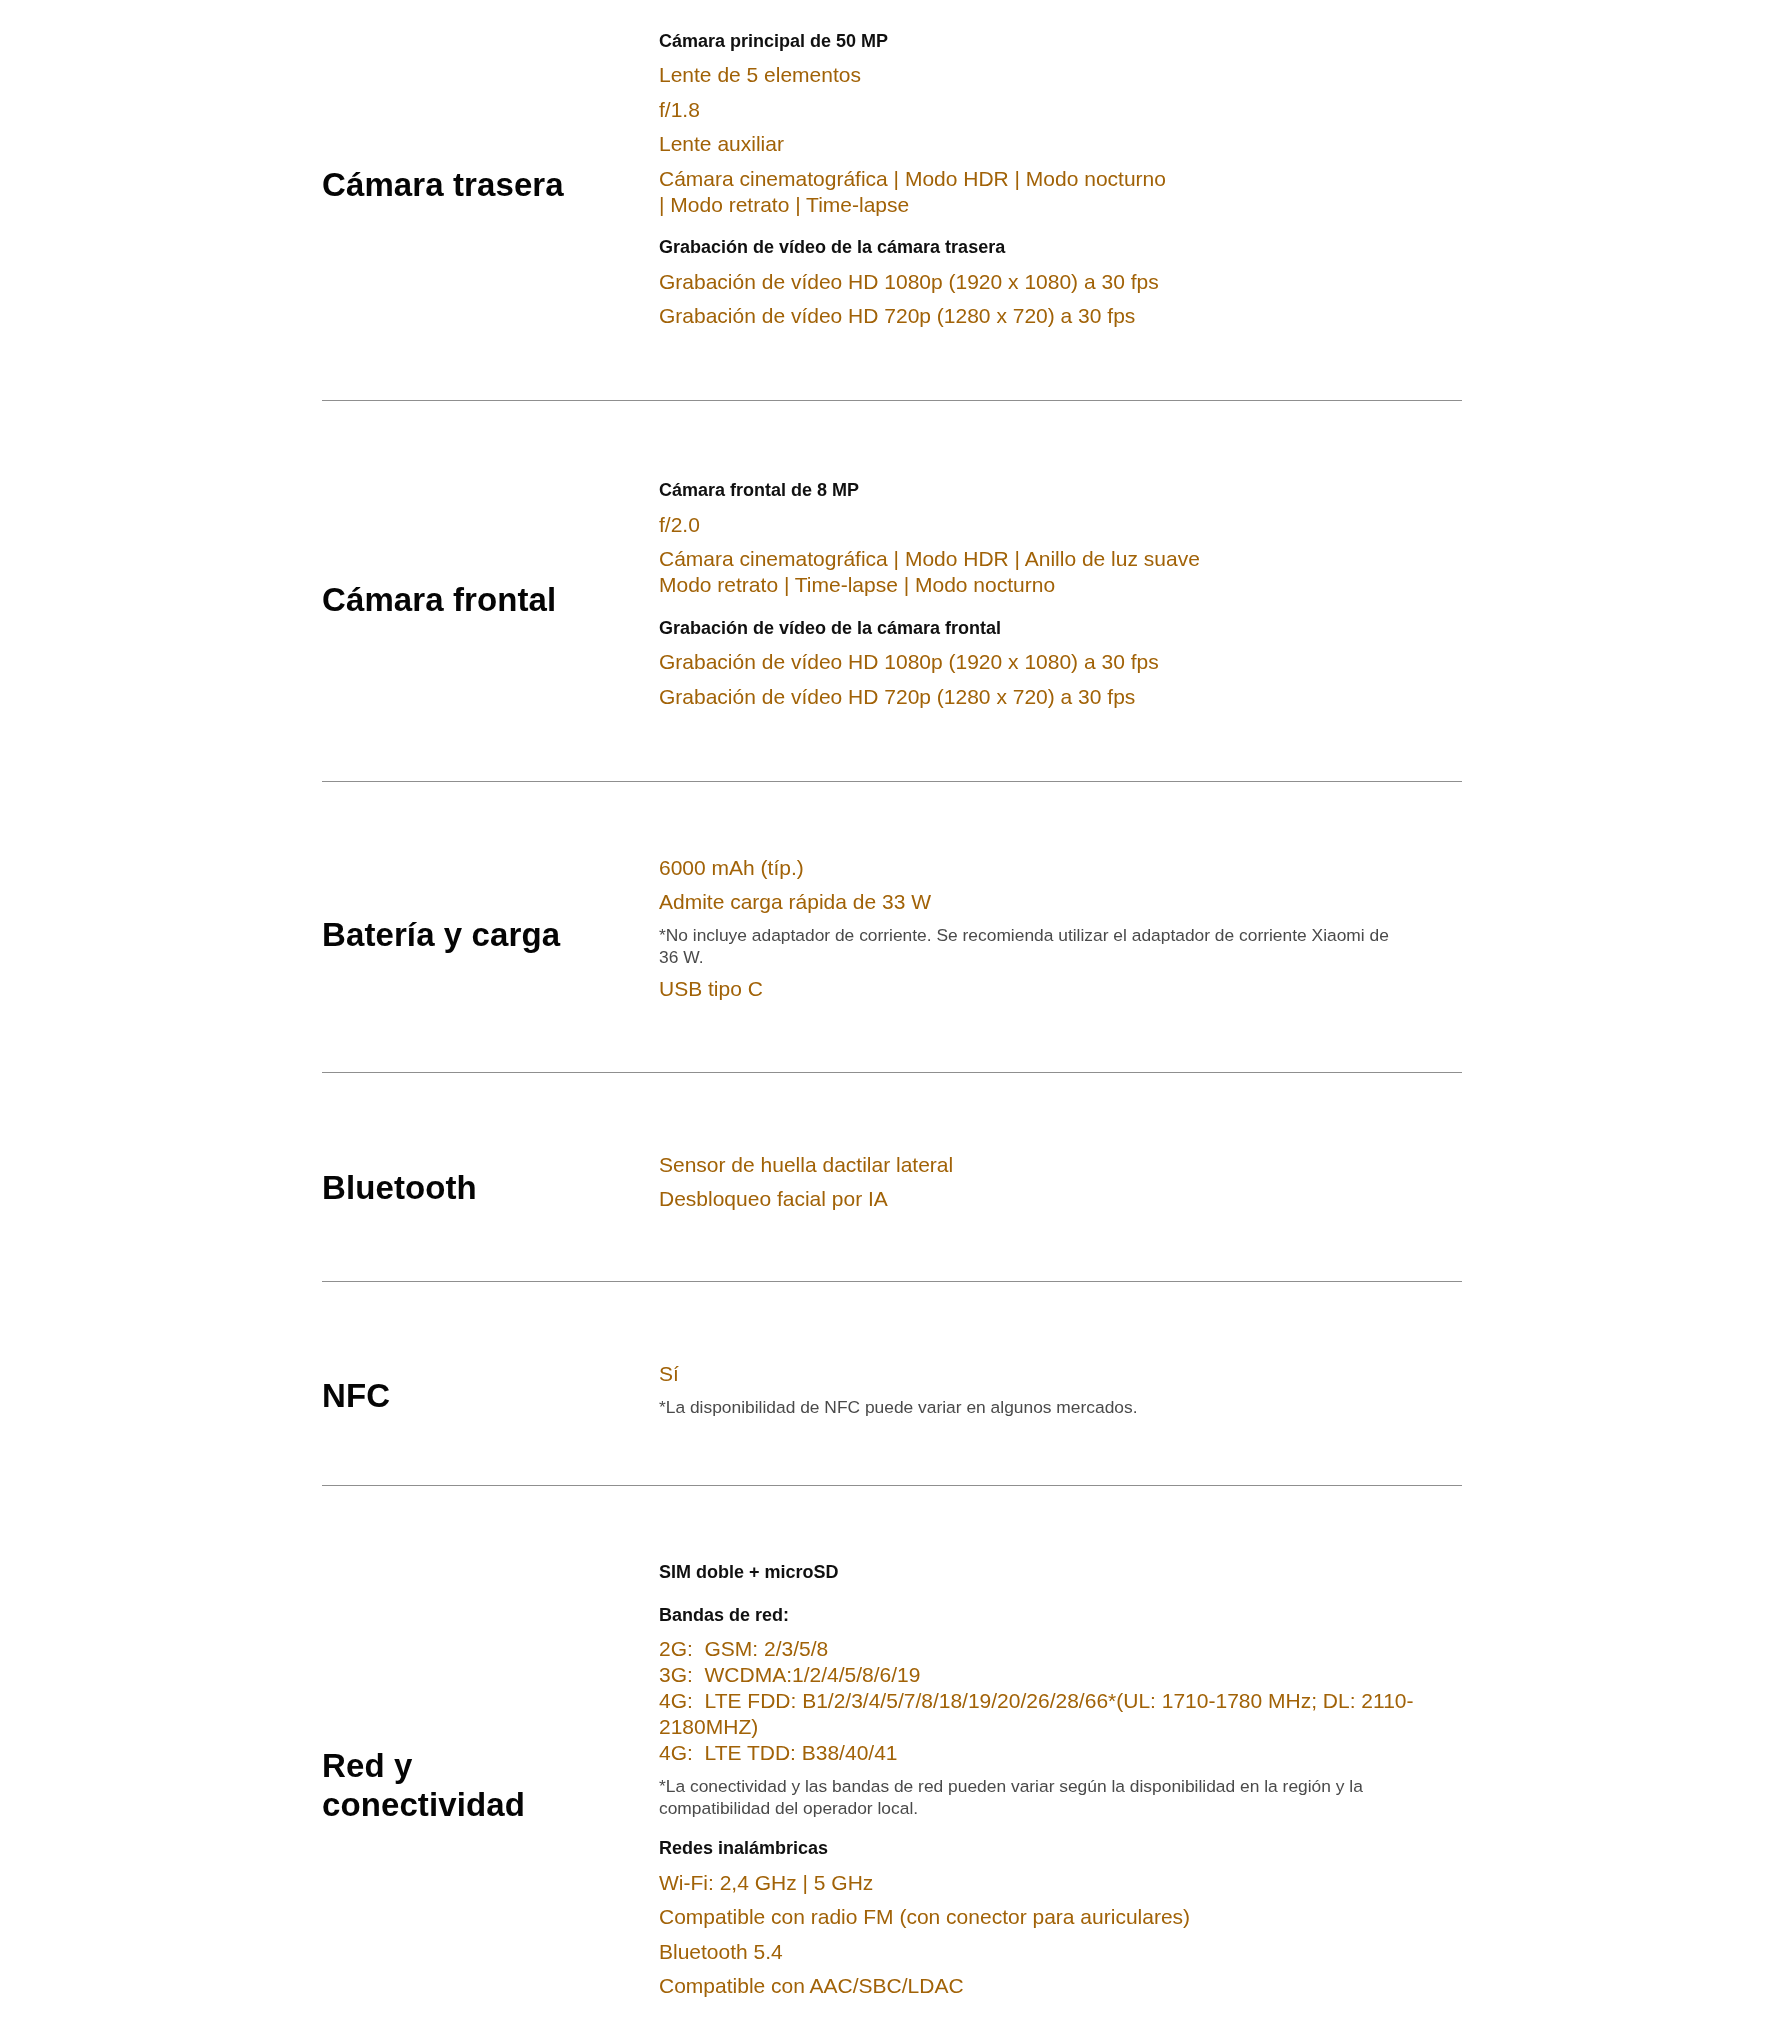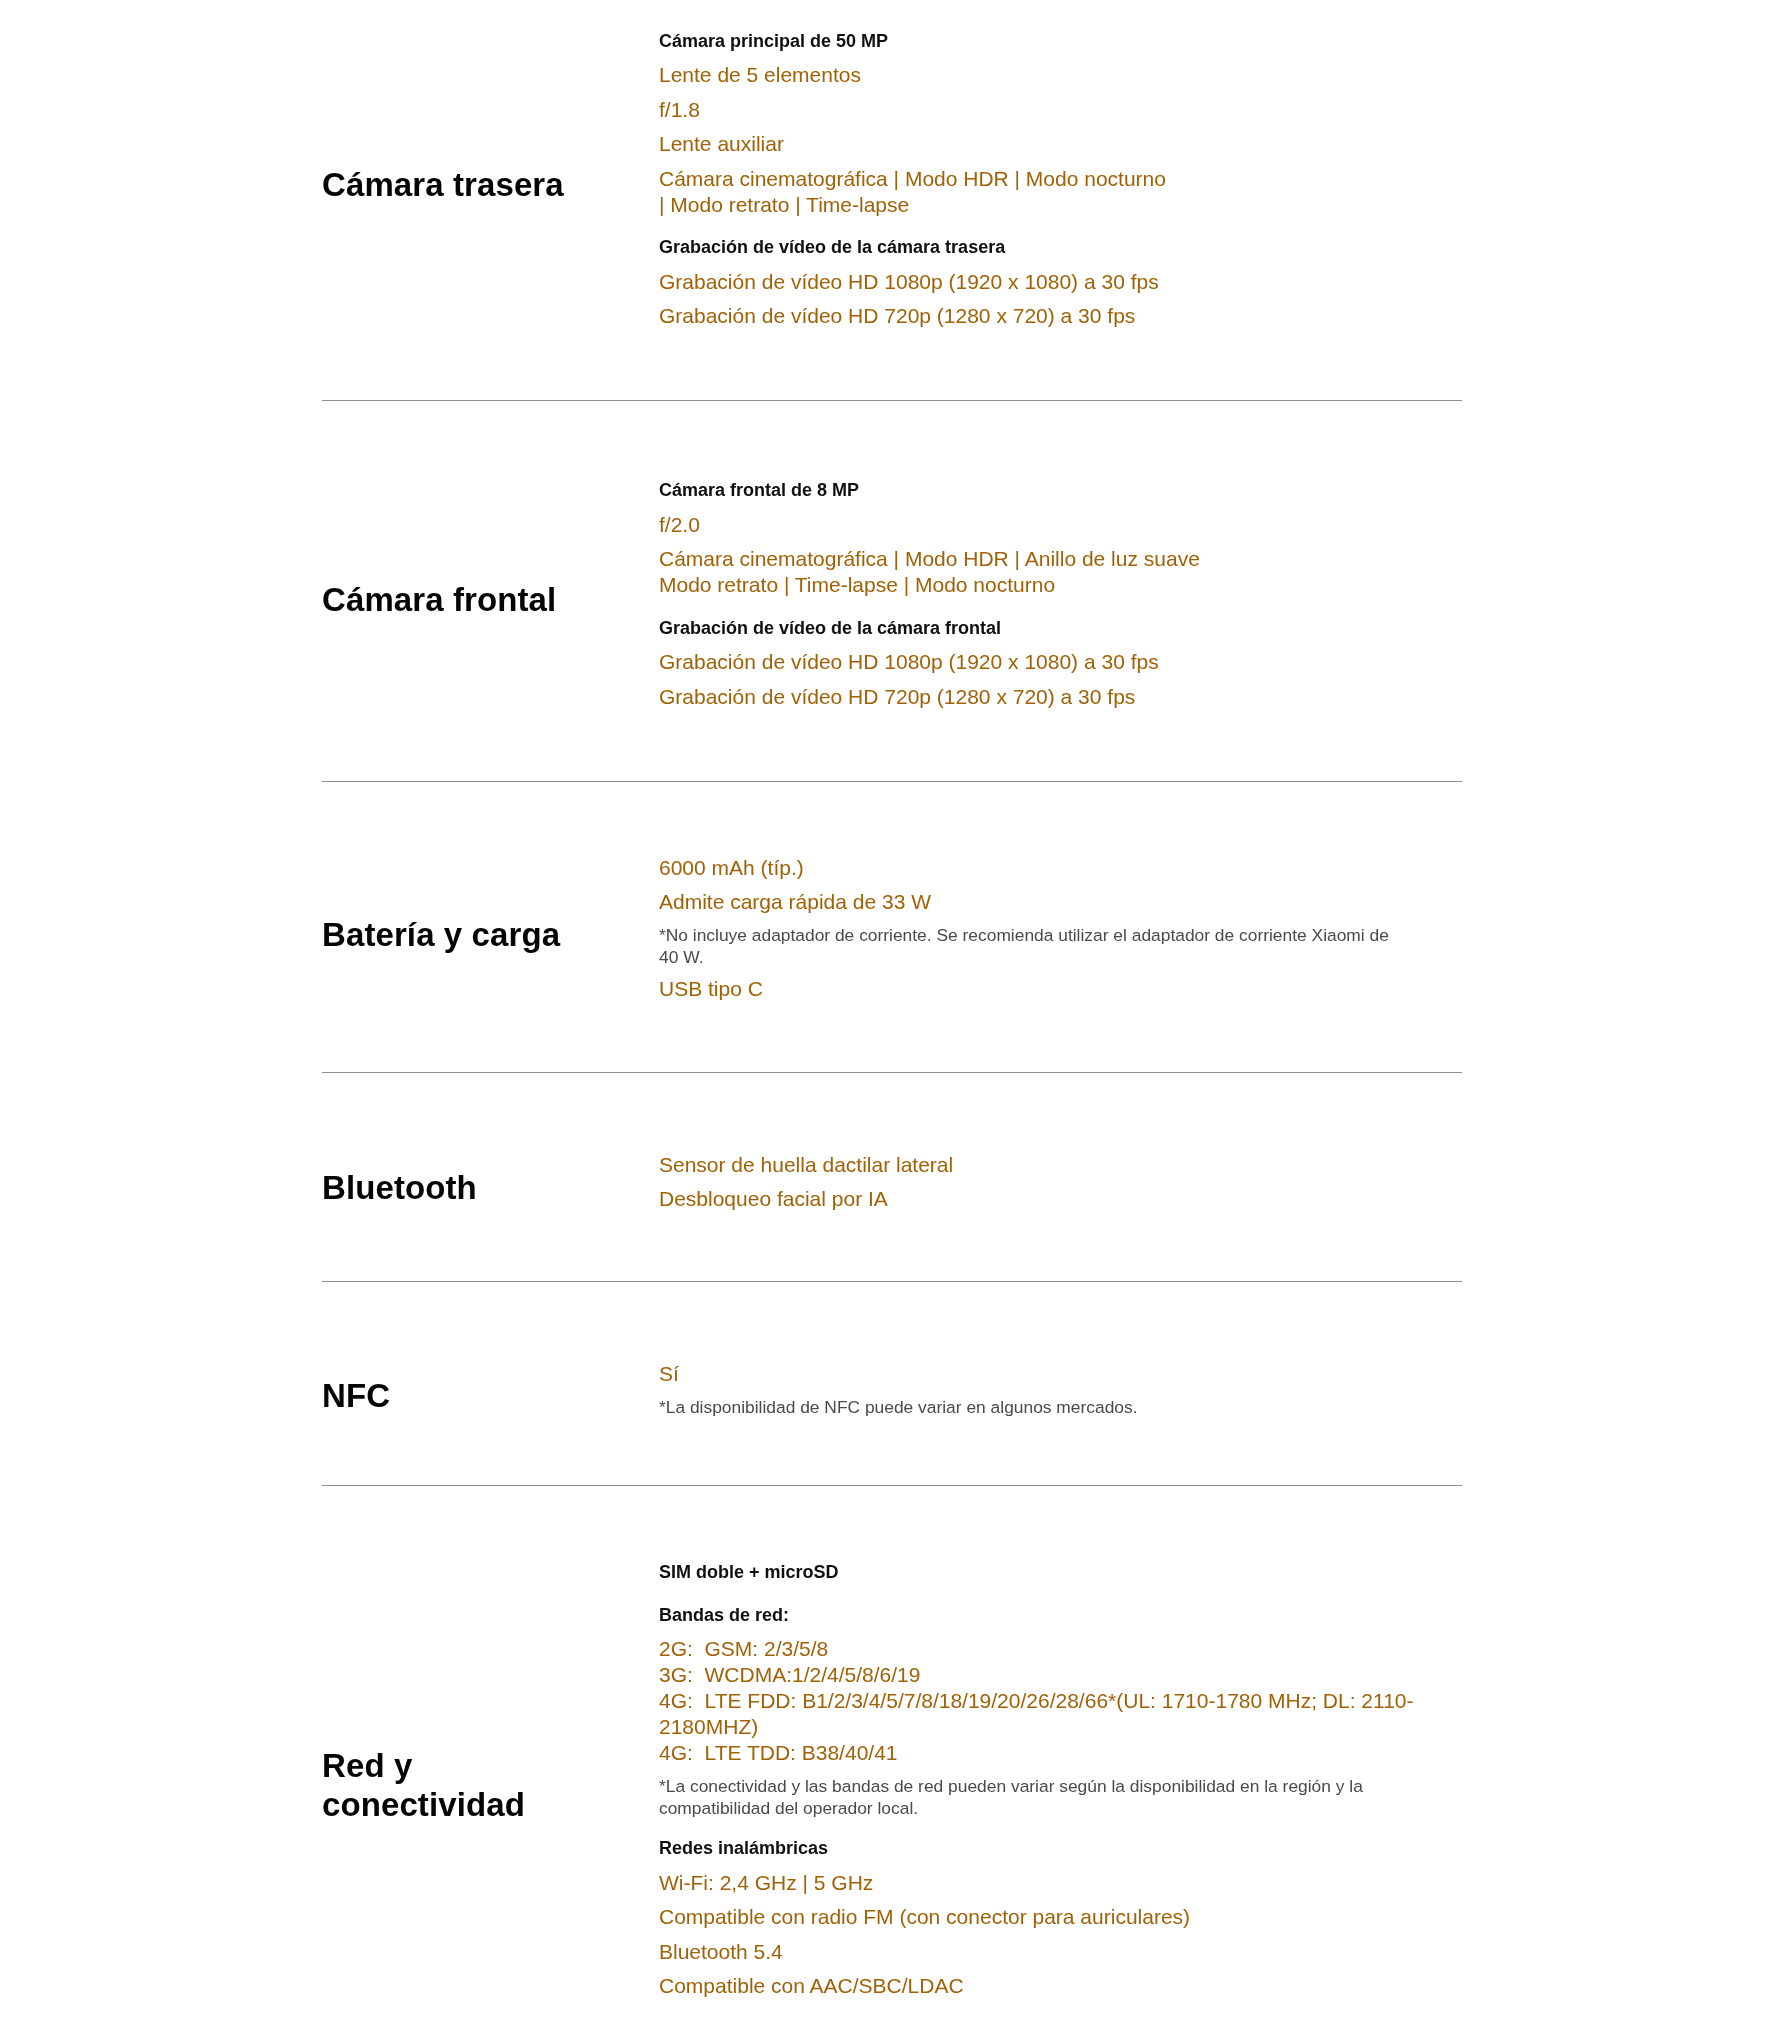--- a/index.html
+++ b/index.html
@@ -98,21 +98,21 @@
     </div>
   </div>
   <hr class="divider">
 
   <div class="section s3">
     <div class="section-title">Batería y carga</div>
     <div class="section-content">
       <p class="blk blk-body">6000 mAh (típ.)</p>
       <p class="blk blk-body">Admite carga rápida de 33 W</p>
       <p class="blk blk-note">*No incluye adaptador de corriente. Se recomienda utilizar el adaptador de corriente Xiaomi de
-40 W.</p>
+36 W.</p>
       <p class="blk blk-body">USB tipo C</p>
     </div>
   </div>
   <hr class="divider">
 
   <div class="section s4">
     <div class="section-title">Bluetooth</div>
     <div class="section-content">
       <p class="blk blk-body">Sensor de huella dactilar lateral</p>
       <p class="blk blk-body">Desbloqueo facial por IA</p>

